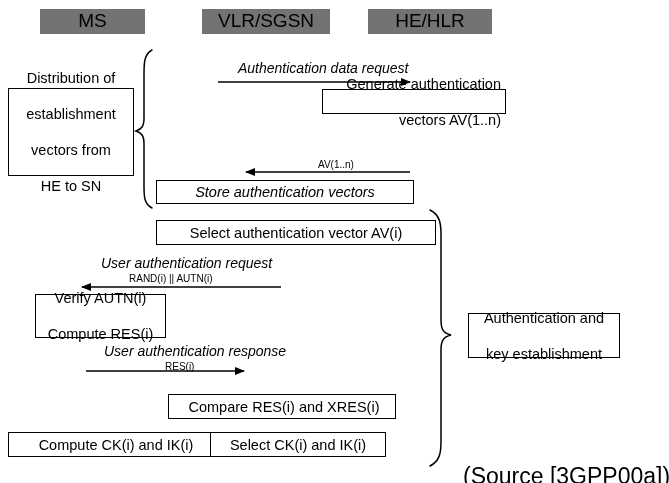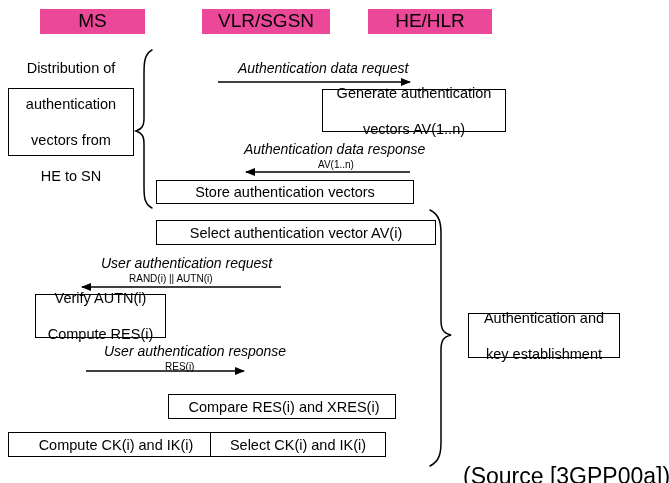--- a/index.html
+++ b/index.html
@@ -8,21 +8,21 @@
     background:#ffffff;
     font-family:"Liberation Sans", sans-serif;
     color:#000000;
     overflow:hidden;
   }
   #canvas{position:relative;width:669px;height:483px;}
 
   
   .colhead{
     position:absolute;
-    background:#ec4899;
+    background:#737373;
     text-align:center;
     font-size:19px;
     line-height:24px;
     color:#000;
     white-space:nowrap;
   }
 
   
   .pbox{
     position:absolute;
@@ -77,44 +77,44 @@
 <body>
 
 <div id="canvas">
 
   <div class="colhead" style="left:40px;top:9px;width:105px;height:25px;">MS</div>
 
   <div class="colhead" style="left:202px;top:9px;width:128px;height:25px;">VLR/SGSN</div>
 
   <div class="colhead" style="left:368px;top:9px;width:124px;height:25px;">HE/HLR</div>
 
-  <div class="pbox" style="left:8px;top:88px;width:126px;height:68px;">
+  <div class="pbox" style="left:8px;top:88px;width:126px;height:88px;">
     <span>
       <span>Distribution of</span><br>
-      <span>authentication</span><br>
+      <span>establishment</span><br>
       <span>vectors from</span><br>
       <span>HE to SN</span>
     </span>
   </div>
 
   <div class="pbox" style="left:468px;top:313px;width:152px;height:45px;">
     <span>
       <span>Authentication and</span><br>
       <span>key establishment</span>
     </span>
   </div>
 
-  <div class="pbox" style="left:322px;top:89px;width:184px;height:43px;">
+  <div class="pbox" style="left:322px;top:89px;width:184px;height:25px;text-align:right;">
     <span>
       <span>Generate authentication</span><br>
       <span>vectors AV(1..n)</span>
     </span>
   </div>
 
-  <div class="pbox" style="left:156px;top:180px;width:258px;height:24px;">
+  <div class="pbox" style="left:156px;top:180px;width:258px;height:24px;font-style:italic;">
     <span>Store authentication vectors</span>
   </div>
 
   <div class="pbox" style="left:156px;top:220px;width:280px;height:25px;">
     <span>Select authentication vector AV(i)</span>
   </div>
 
   <div class="pbox" style="left:35px;top:294px;width:131px;height:44px;">
     <span>
       <span>Verify AUTN(i)</span><br>
@@ -129,21 +129,20 @@
   <div class="pbox" style="left:8px;top:432px;width:216px;height:25px;">
     <span>Compute CK(i) and IK(i)</span>
   </div>
 
   <div class="pbox" style="left:210px;top:432px;width:176px;height:25px;">
     <span>Select CK(i) and IK(i)</span>
   </div>
 
   <div class="msglabel" style="left:231px;top:60px;margin-left:7px;">Authentication data request</div>
 
-  <div class="msglabel" style="left:244px;top:141px;">Authentication data response</div>
   <div class="msgsub" style="left:318px;top:156px;">AV(1..n)</div>
 
   <div class="msglabel" style="left:101px;top:255px;">User authentication request</div>
   <div class="msgsub" style="left:129px;top:270px;">RAND(i) || AUTN(i)</div>
 
   <div class="msglabel" style="left:104px;top:343px;">User authentication response</div>
   <div class="msgsub" style="left:165px;top:358px;">RES(i)</div>
 
   <div class="caption" style="left:463px;top:455px;">(Source [3GPP00a])</div>
 

